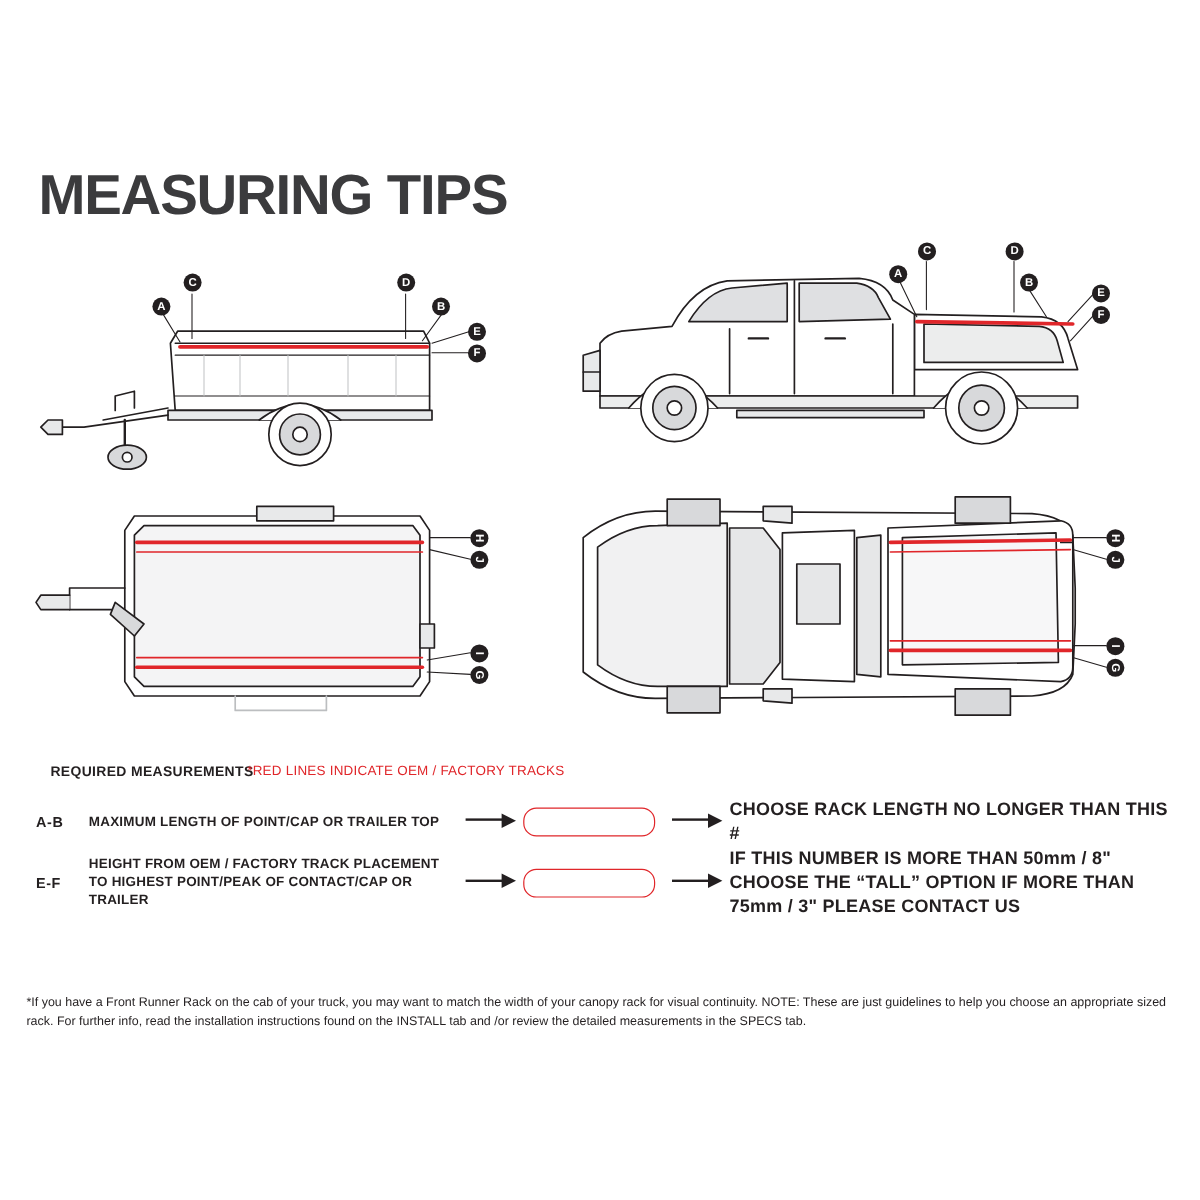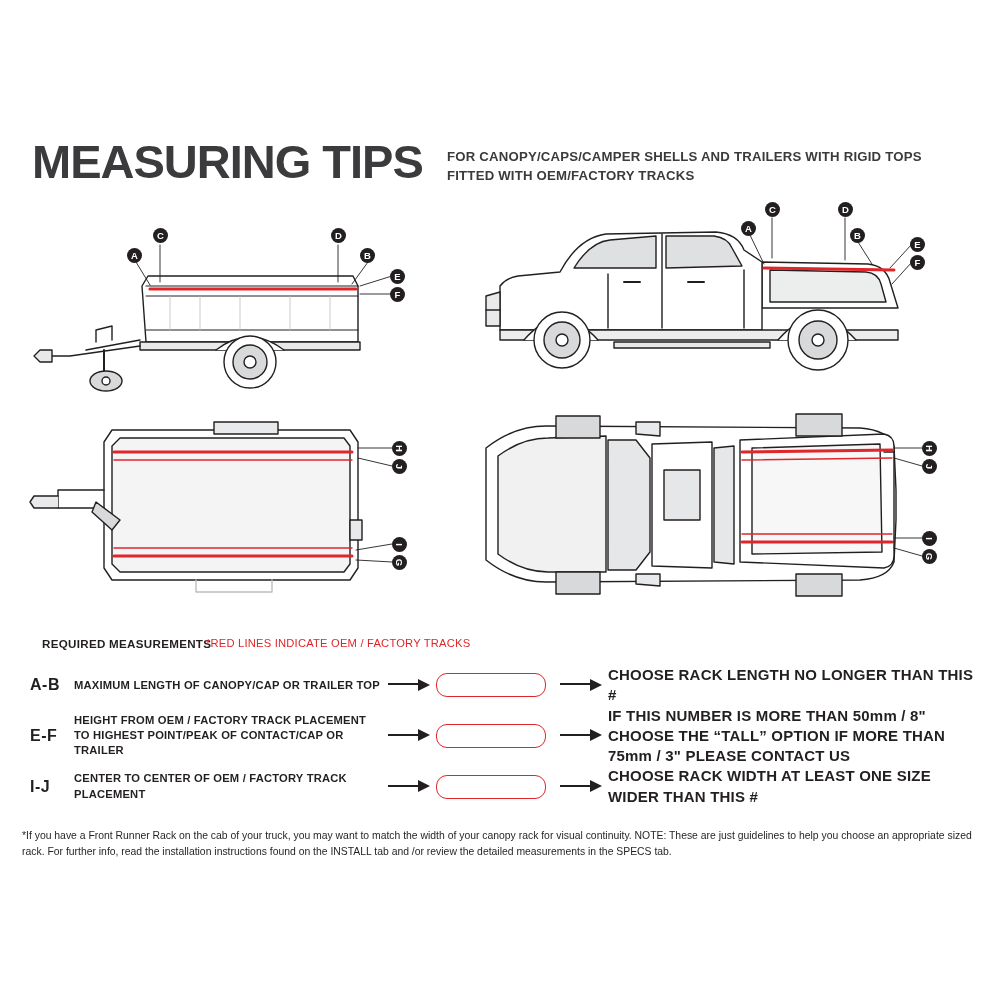--- a/index.html
+++ b/index.html
@@ -29,21 +29,21 @@
     line-height:1;
   }
   .bub.rot{transform:rotate(90deg);}
 
   
   .req-head{position:absolute;left:30px;top:637px;font-size:11.6px;font-weight:bold;letter-spacing:.3px;color:#231f20;padding-left:12px;}
   .req-note{position:absolute;left:186px;top:637px;font-size:11.2px;font-weight:normal;letter-spacing:.2px;color:#e0262a;padding-left:20px;}
 
   table.rows{position:absolute;left:30px;top:665px;width:950px;border-collapse:collapse;}
   table.rows td{vertical-align:middle;padding:0;}
-  .code{font-size:16px;font-weight:bold;letter-spacing:.5px;width:44px;white-space:nowrap;}
+  .code{font-size:12px;font-weight:bold;letter-spacing:.5px;width:44px;white-space:nowrap;}
   .desc{font-size:11.2px;font-weight:bold;letter-spacing:.2px;line-height:1.35;width:310px;}
   .arrowcell{width:52px;text-align:center;}
   .fieldcell{width:120px;}
   .arrowcell2{width:52px;text-align:center;}
   .result{font-size:15px;font-weight:bold;letter-spacing:.2px;line-height:1.35;}
 
   .pill{
     width:108px;height:22px;border:1.6px solid #e0262a;border-radius:11px;background:#fff;
   }
   .rowline{height:36px;}
@@ -58,21 +58,20 @@
     position:absolute;left:22px;top:828px;width:960px;
     font-size:10.4px;line-height:1.5;color:#231f20;
   }
 </style>
 </head>
 <body>
 
 <div class="sheet">
 
   <div class="title">MEASURING TIPS</div>
-  <div class="subtitle">FOR CANOPY/CAPS/CAMPER SHELLS AND TRAILERS WITH RIGID TOPS FITTED WITH OEM/FACTORY TRACKS</div>
 
   <div class="diagram">
 
     <svg width="1000" height="440" viewBox="0 0 1000 440">
       <g fill="none" stroke="#231f20" stroke-width="1.4" stroke-linejoin="round" stroke-linecap="round">
 
         <g>
 
           <path d="M148 86 L353 86 L358 96 L358 152 L146 152 L142 96 Z" fill="#ffffff"></path>
 
@@ -251,45 +250,35 @@
     <div class="bub rot" style="left:922px;top:359px;">G</div>
   </div>
 
   <div class="req-head">REQUIRED MEASUREMENTS</div>
   <div class="req-note">*RED LINES INDICATE OEM / FACTORY TRACKS</div>
 
   <table class="rows">
     <tbody>
       <tr class="rowline">
         <td class="code">A-B</td>
-        <td class="desc">MAXIMUM  LENGTH OF CANOPY/CAP OR TRAILER TOP</td>
+        <td class="desc">MAXIMUM  LENGTH OF POINT/CAP OR TRAILER TOP</td>
         <td class="arrowcell"><span class="arrow"></span></td>
         <td class="fieldcell">
             <div class="pill"></div>
           </td>
         <td class="arrowcell2"><span class="arrow"></span></td>
         <td class="result">CHOOSE RACK LENGTH NO LONGER THAN THIS #</td>
       </tr>
       <tr class="rowline" style="height:46px">
         <td class="code">E-F</td>
         <td class="desc">HEIGHT FROM OEM / FACTORY TRACK PLACEMENT TO HIGHEST POINT/PEAK OF CONTACT/CAP OR TRAILER</td>
         <td class="arrowcell"><span class="arrow"></span></td>
         <td class="fieldcell">
             <div class="pill"></div>
           </td>
         <td class="arrowcell2"><span class="arrow"></span></td>
         <td class="result">IF THIS NUMBER IS MORE THAN 50mm / 8" CHOOSE THE “TALL” OPTION IF MORE THAN 75mm / 3" PLEASE CONTACT US</td>
       </tr>
-      <tr class="rowline">
-        <td class="code">I-J</td>
-        <td class="desc">CENTER TO CENTER OF OEM / FACTORY TRACK PLACEMENT</td>
-        <td class="arrowcell"><span class="arrow"></span></td>
-        <td class="fieldcell">
-            <div class="pill"></div>
-          </td>
-        <td class="arrowcell2"><span class="arrow"></span></td>
-        <td class="result">CHOOSE RACK WIDTH AT LEAST ONE SIZE WIDER THAN THIS #</td>
-      </tr>
     </tbody>
   </table>
 
   <div class="footnote">*If you have a Front Runner Rack on the cab of your truck, you may want to match the width of your canopy rack for visual continuity. NOTE: These are just guidelines to help you choose an appropriate sized rack. For further info, read the installation instructions found on the INSTALL tab and /or review the detailed measurements in the SPECS tab.</div>
 </div>
 
 </body></html>

